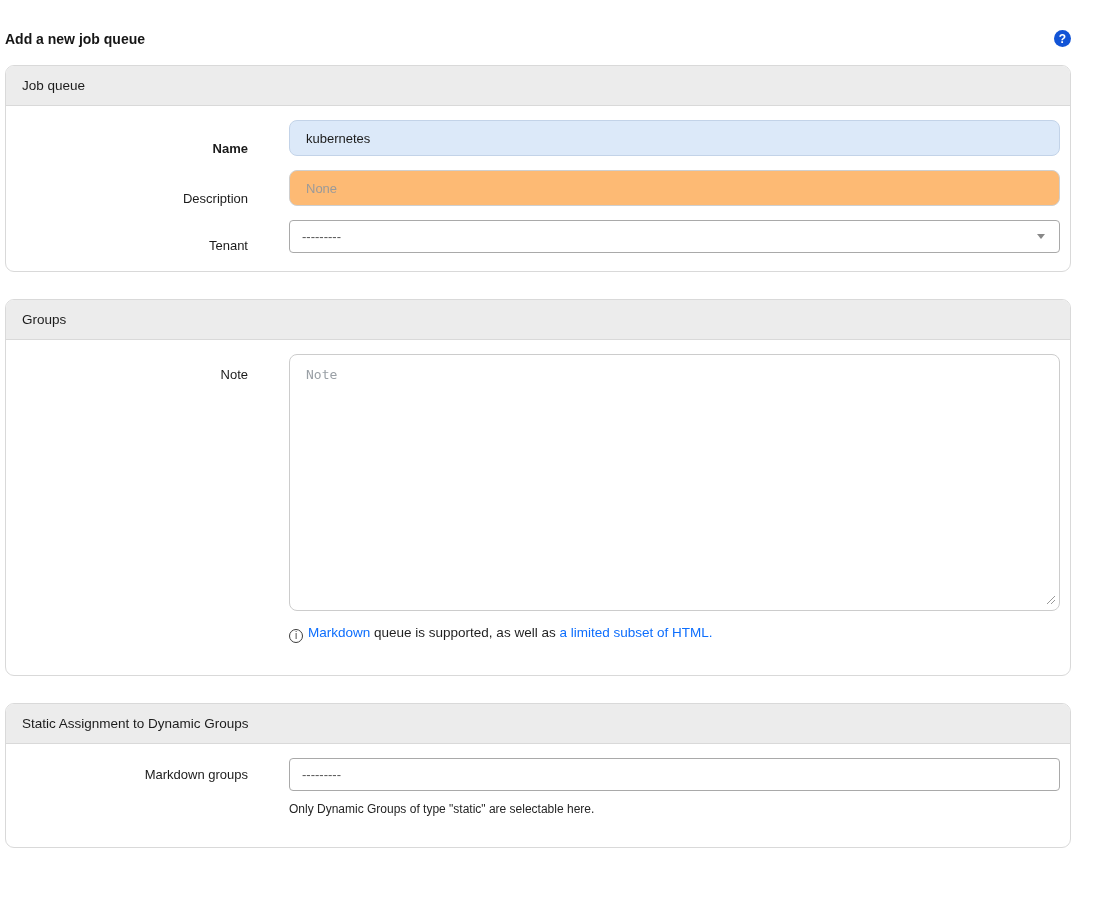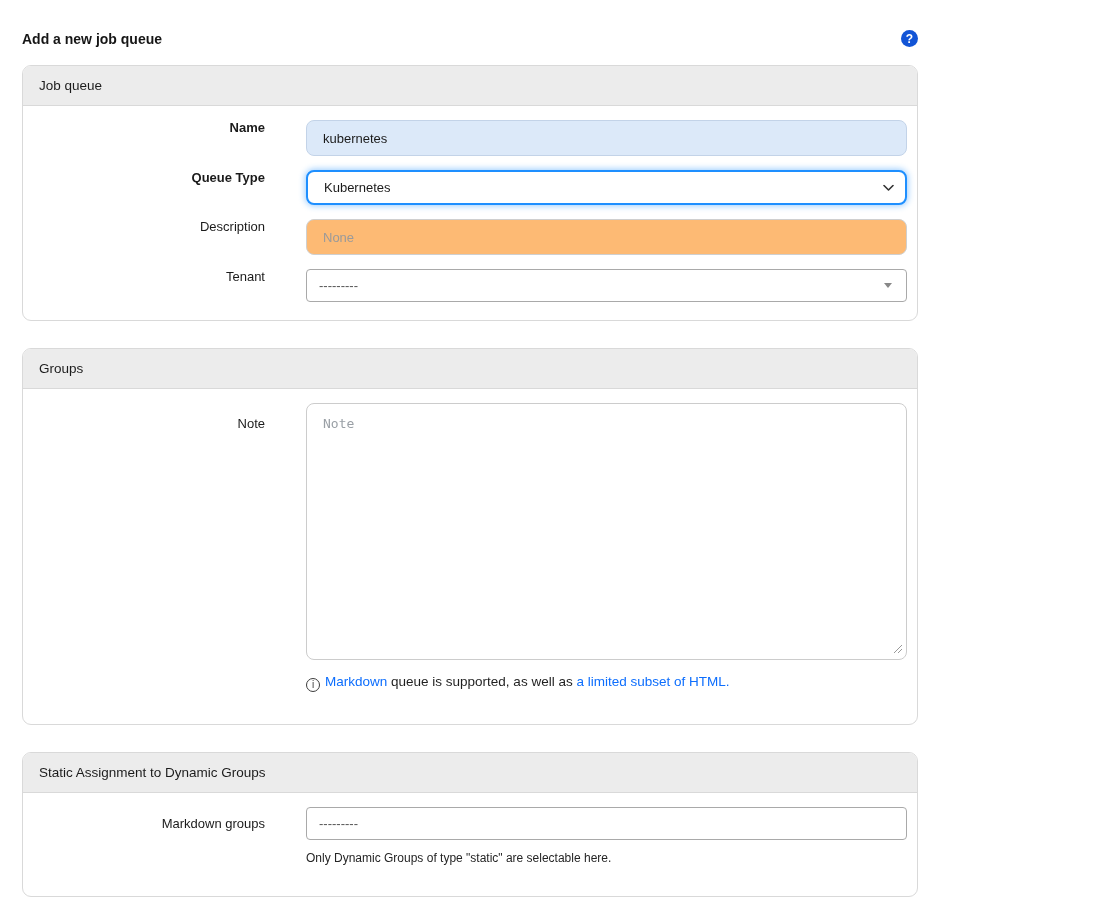--- a/index.html
+++ b/index.html
@@ -6,22 +6,22 @@
   html, body {
     margin: 0;
     padding: 0;
     background: #ffffff;
     font-family: "Liberation Sans", sans-serif;
     font-size: 13px;
     color: #1b1b1b;
     min-height: 906px;
   }
   .page {
-    width: 896px;
-    margin-left: 22px;
+    width: 1066px;
+    margin-left: 5px;
     padding-top: 30px;
   }
   .page-header {
     display: flex;
     justify-content: space-between;
     align-items: center;
     margin-bottom: 18px;
   }
   .page-title {
     font-size: 14px;
@@ -60,21 +60,21 @@
     color: #1c1c1c;
   }
   .panel-body {
     padding: 14px 10px 18px 0;
   }
   .panel-body.notes-body { padding-bottom: 32px; }
   .panel-body.assign-body { padding-bottom: 31px; }
 
   .form-row {
     display: flex;
-    align-items: flex-start;
+    align-items: flex-end;
     margin-bottom: 14px;
   }
   .form-row:last-child { margin-bottom: 0; }
   .form-row.top-align { align-items: flex-start; }
   .form-label {
     width: 283px;
     flex: none;
     text-align: right;
     padding-right: 41px;
     color: #1b1b1b;
@@ -222,33 +222,20 @@
     <div class="panel-header">Job queue</div>
     <div class="panel-body">
 
       <div class="form-row">
         <label class="form-label bold">Name</label>
         <div class="field">
           <input type="text" class="text-input highlighted" value="kubernetes" style="">
         </div>
       </div>
 
-      <div class="form-row">
-        <label class="form-label bold">Queue Type</label>
-        <div class="field">
-          <select class="select-input focused">
-            <option>Kubernetes</option>
-          </select>
-          <span class="chevron">
-            <svg width="11" height="7" viewBox="0 0 11 7">
-                <path d="M1 1 L5.5 5.5 L10 1" fill="none" stroke="#333333" stroke-width="1.6" stroke-linecap="round" stroke-linejoin="round"></path>
-              </svg>
-          </span>
-        </div>
-      </div>
 
       <div class="form-row">
         <label class="form-label">Description</label>
         <div class="field">
           <input type="text" class="text-input" placeholder="None" style="">
         </div>
       </div>
 
       <div class="form-row">
         <label class="form-label">Tenant</label>

